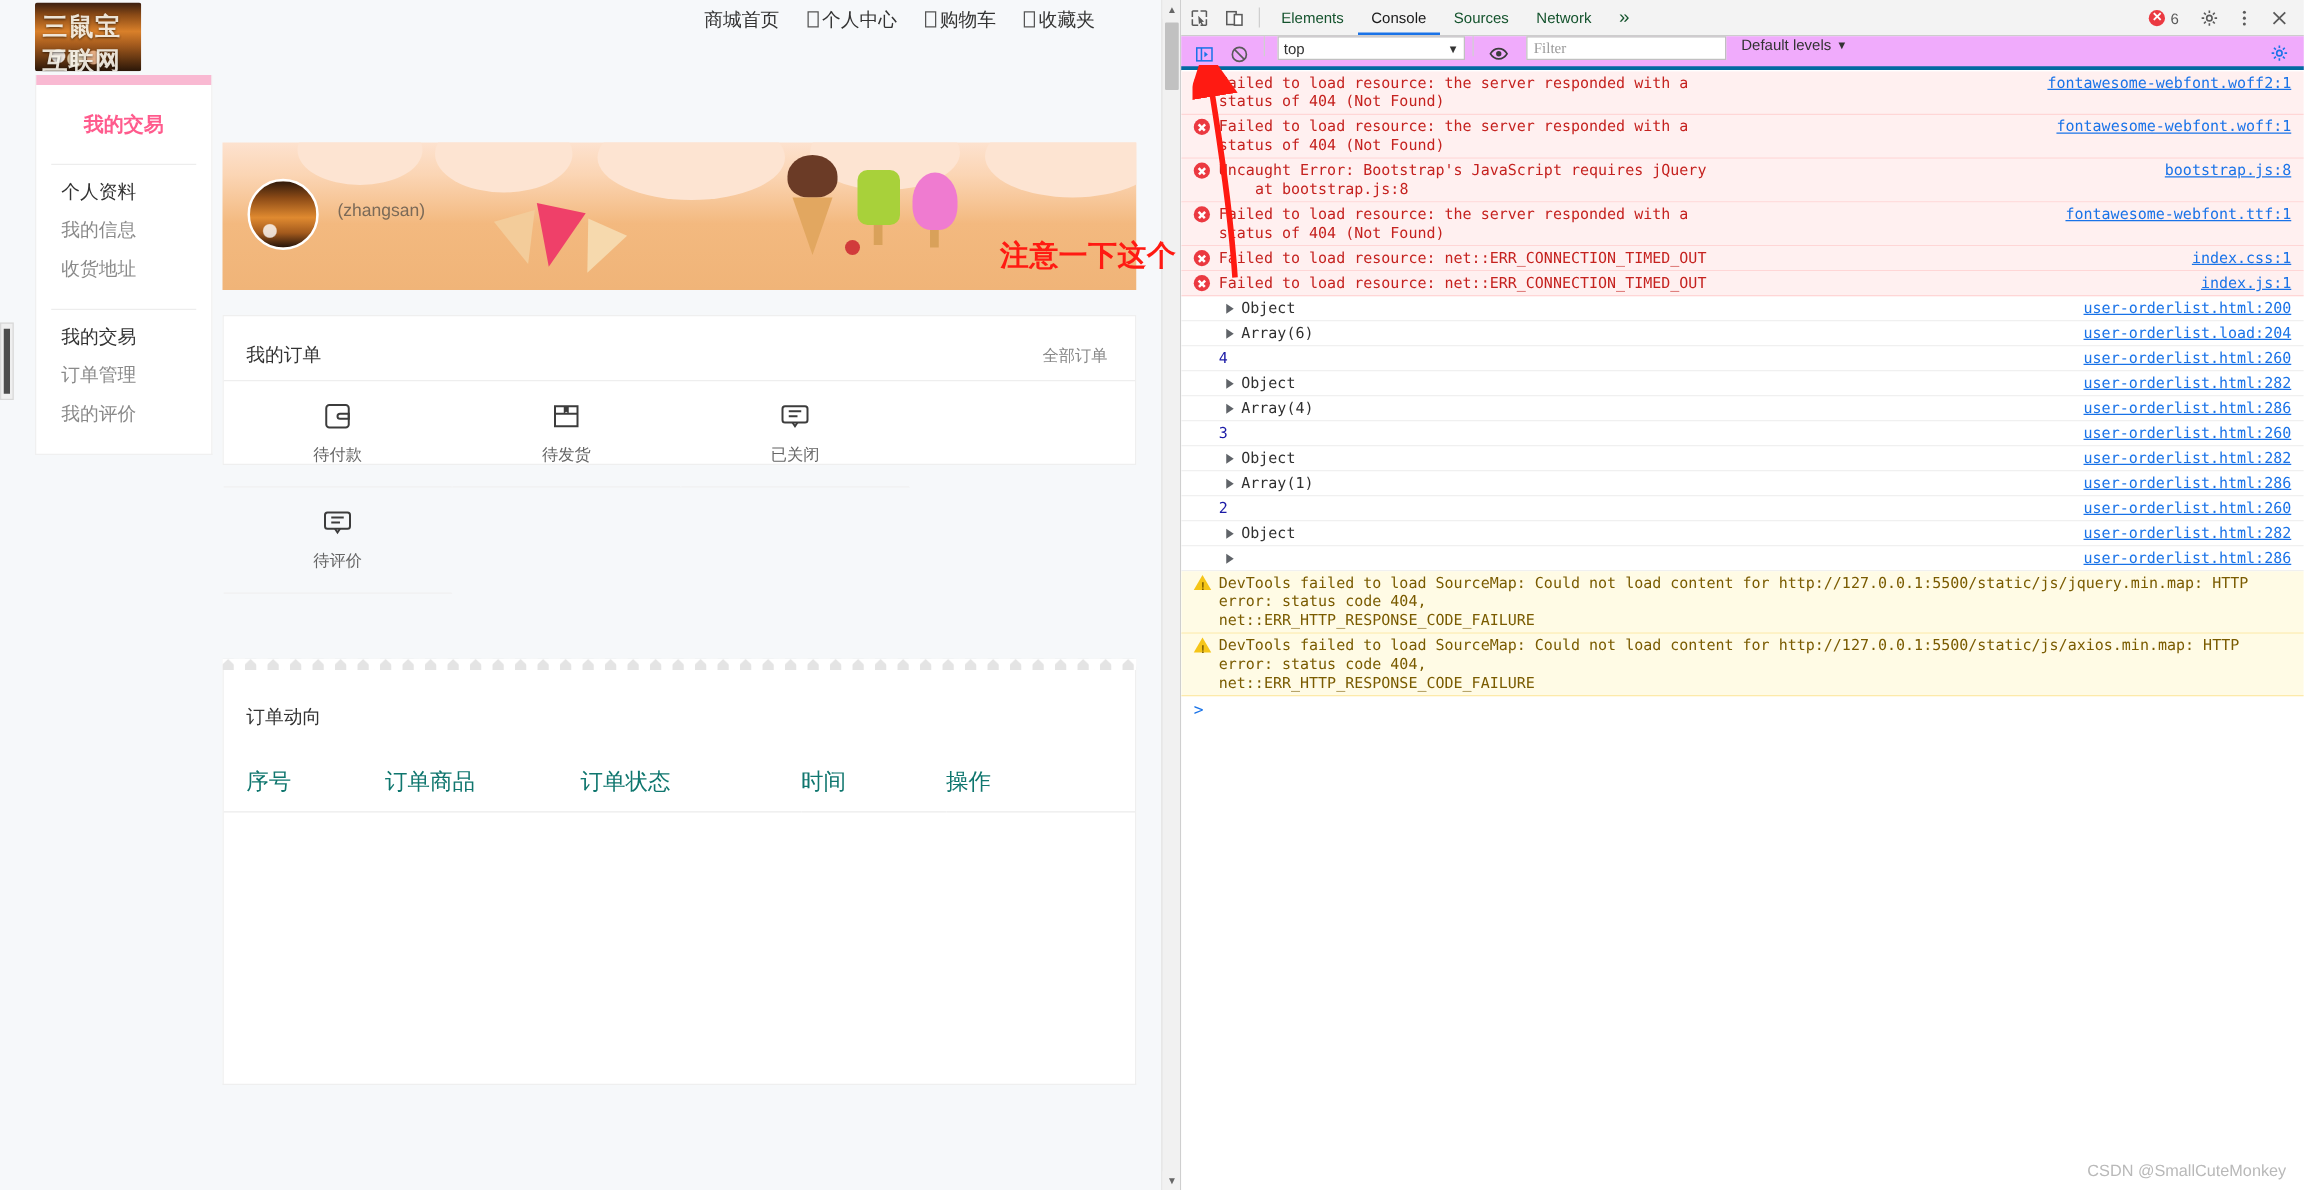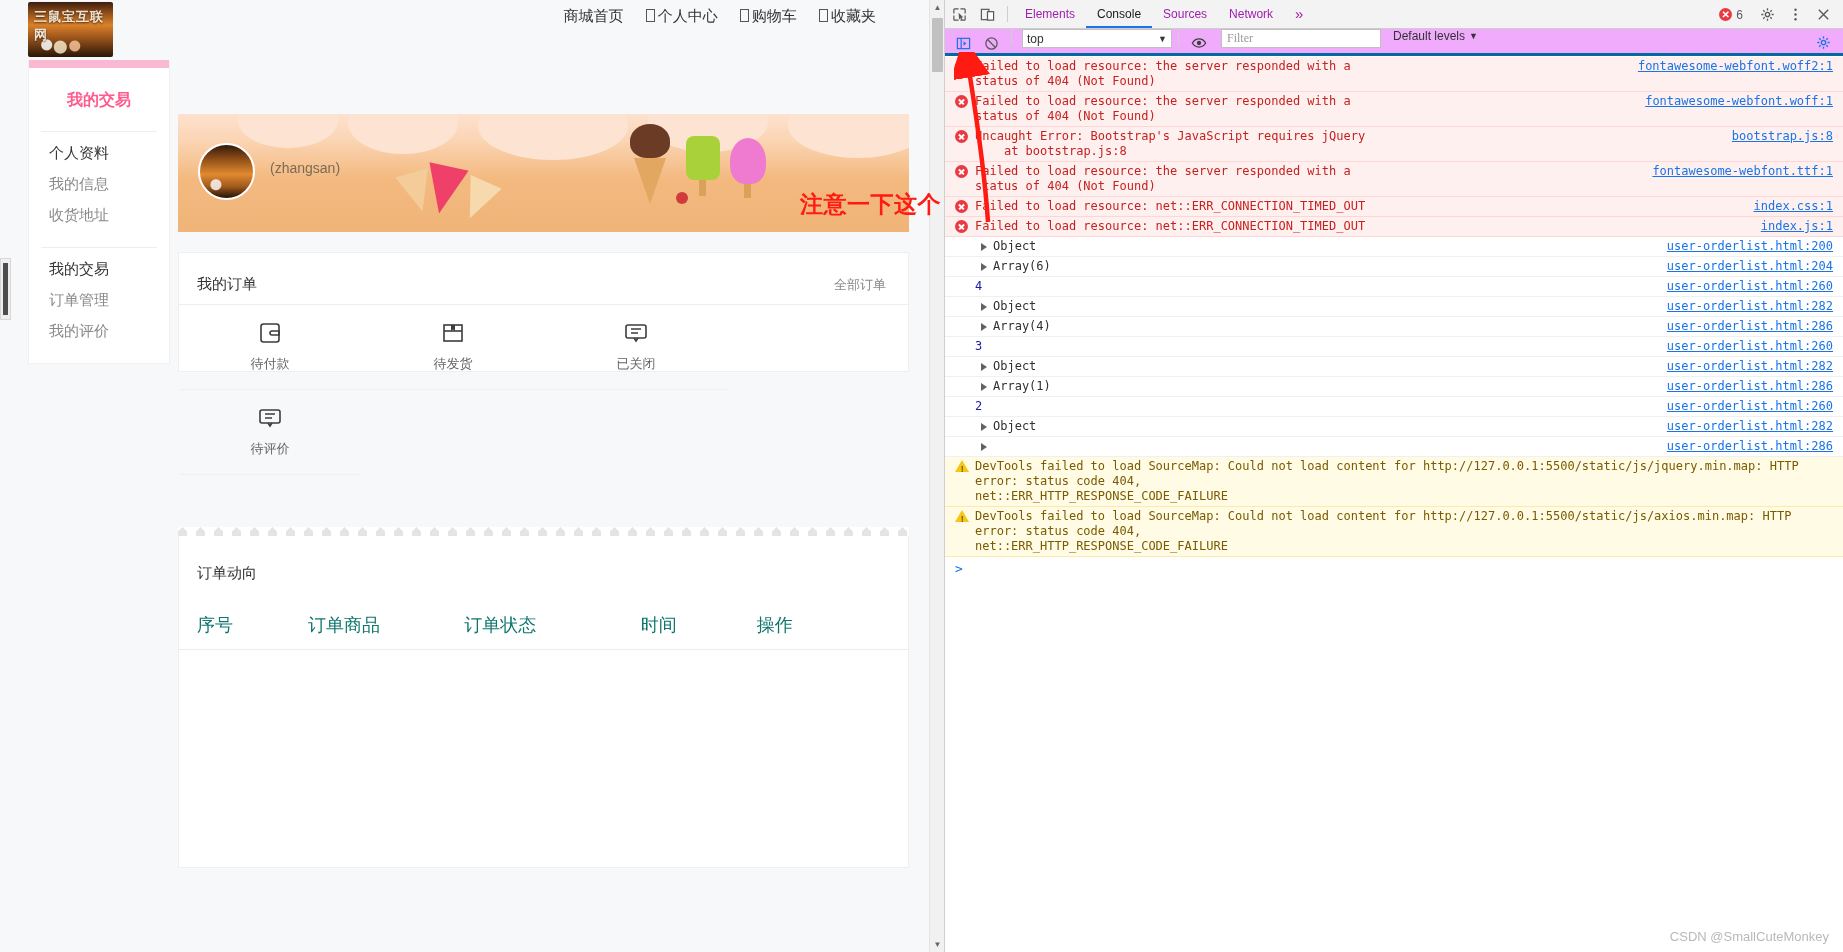--- a/index.html
+++ b/index.html
@@ -31,21 +31,21 @@
     border-radius: 2px;
     background:
       radial-gradient(circle at 22% 78%, rgba(255,255,255,.85) 0 5px, rgba(255,255,255,0) 6px),
       radial-gradient(circle at 38% 82%, rgba(255,240,210,.8) 0 6px, rgba(255,255,255,0) 7px),
       radial-gradient(circle at 55% 80%, rgba(255,200,160,.8) 0 5px, rgba(255,255,255,0) 6px),
       linear-gradient(180deg, #3a1e10 0%, #8a4a16 18%, #d9802a 42%, #a35a1d 62%, #2a1608 100%);
     overflow: hidden;
   }
   #logo .logo-glyphs {
     position: absolute; left: 6px; top: 6px;
-    color: #f4f0e6; font-size: 13px; font-weight: bold;
+    color: #f4f0e6; font-size: 20px; font-weight: bold;
     letter-spacing: 1px; text-shadow: 0 1px 2px rgba(0,0,0,.65);
     font-family: "DejaVu Sans", sans-serif;
     opacity: .92;
   }
   #main-nav {
     position: absolute; right: 68px; top: 7px;
     font-size: 15px; color: #333;
     white-space: nowrap;
   }
   #main-nav .nav-item {
@@ -262,21 +262,21 @@
     font-family: "Liberation Sans", sans-serif;
     position: relative;
   }
   .dt-icon-btn {
     width: 28px; height: 28px;
     display:flex;align-items:center;justify-content:center;
     cursor:pointer;
   }
   .dt-divider { width:1px; height:16px; background:#cfcfcf; margin:0 6px; }
   .dt-tab {
-    font-size: 12px; color: #a21caf;
+    font-size: 12px; color: #14532d;
     padding: 0 11px; height: 28px; line-height: 28px;
     cursor: pointer; white-space: nowrap;
   }
   .dt-tab.active { color: #1a1a1a; box-shadow: inset 0 -2px 0 #1a73e8; }
   #dt-right { position:absolute; right:6px; top:0; display:flex; align-items:center; height:29px; }
   .err-badge {
     display:flex;align-items:center;gap:4px;
     font-size:12px;color:#5a5a5a; margin-right:10px;
     font-family:"Liberation Sans",sans-serif;
   }
@@ -691,21 +691,21 @@
       <div class="row obj">
         <div class="badge"></div>
         <span class="tri-toggle"></span>
         <div class="msg">Object</div>
         <div class="src">user-orderlist.html:200</div>
       </div>
       <div class="row obj">
         <div class="badge"></div>
         <span class="tri-toggle"></span>
         <div class="msg">Array(6)</div>
-        <div class="src">user-orderlist.html:204</div>
+        <div class="src">user-orderlist.load:204</div>
       </div>
       <div class="row num">
         <div class="badge"></div>
         <div class="msg">4</div>
         <div class="src">user-orderlist.html:260</div>
       </div>
       <div class="row obj">
         <div class="badge"></div>
         <span class="tri-toggle"></span>
         <div class="msg">Object</div>

